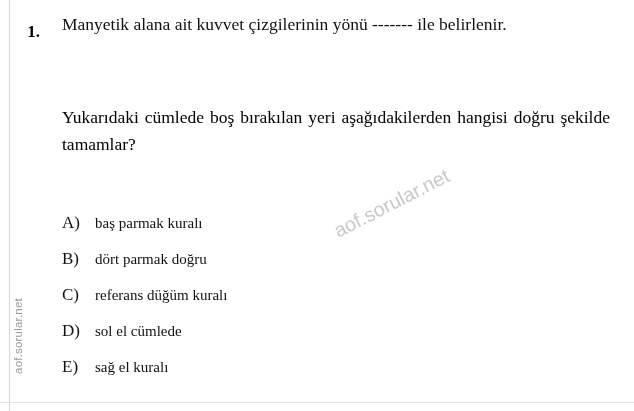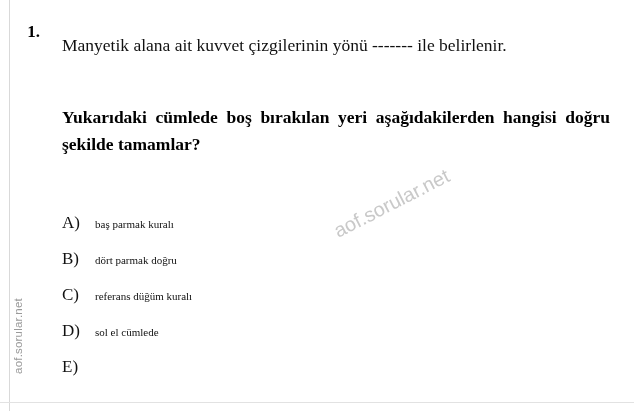--- a/index.html
+++ b/index.html
@@ -57,37 +57,37 @@
     text-align: right;
     font-family: "Liberation Serif", serif;
     font-size: 17px;
     font-weight: bold;
     color: #000;
   }
 
   .q-stem {
     position: absolute;
     left: 62px;
-    top: 32px;
+    top: 11px;
     width: 552px;
     font-size: 17.5px;
     line-height: 26px;
     text-align: justify;
     text-align-last: left;
     color: #111;
   }
 
   .q-prompt {
     position: absolute;
     left: 62px;
     top: 104px;
     width: 548px;
     font-size: 17.5px;
     line-height: 27px;
-    font-weight: bold;
+    font-weight: normal;
     text-align: justify;
     text-align-last: left;
     color: #000;
   }
 
   .options {
     position: absolute;
     left: 62px;
     top: 213px;
     width: 520px;
@@ -103,21 +103,21 @@
 
   .option-letter {
     width: 33px;
     flex: 0 0 33px;
     font-size: 17px;
     color: #111;
   }
 
   .option-text {
     flex: 1 1 auto;
-    font-size: 11px;
+    font-size: 15px;
     color: #111;
   }
 
   .watermark {
     position: absolute;
     left: 330px;
     top: 222px;
     font-family: "Liberation Sans", sans-serif;
     font-size: 20px;
     color: #c9c9c9;
@@ -168,20 +168,21 @@
       <span class="option-text">referans düğüm kuralı</span>
     </div>
 
     <div class="option">
       <span class="option-letter">D)</span>
       <span class="option-text">sol el cümlede</span>
     </div>
 
     <div class="option">
       <span class="option-letter">E)</span>
+      <span class="option-text">sağ el kuralı</span>
     </div>
 
   </div>
 
   <div class="watermark">aof.sorular.net</div>
 
   <div class="bottom-rule"></div>
 
 </div>
 

